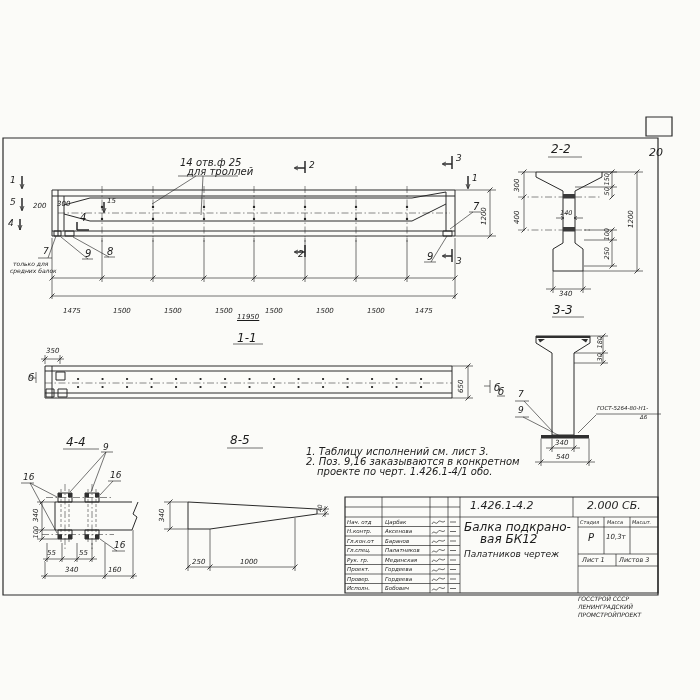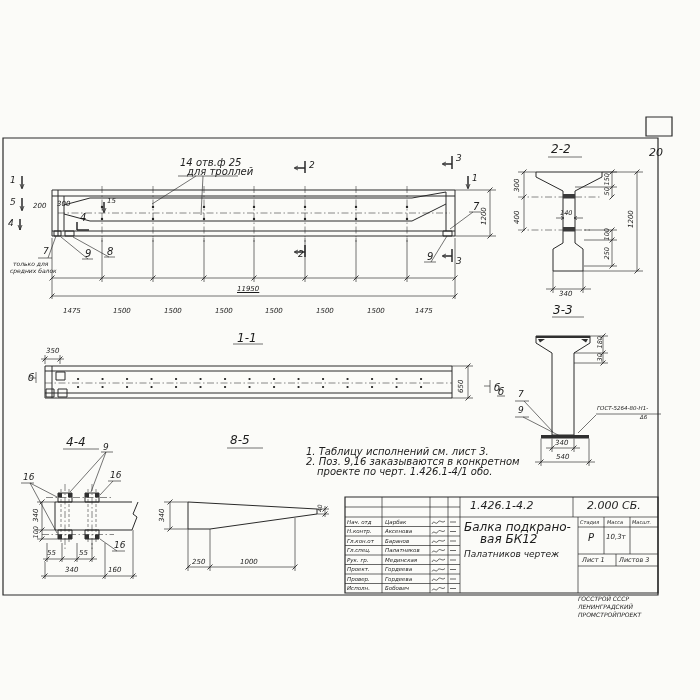--- a/index.html
+++ b/index.html
@@ -258,21 +258,21 @@
 <div class="lbl s8" style="left:85px;top:249px;">9</div>
 <div class="lbl s8" style="left:107px;top:247px;">8</div>
 <div class="lbl s7 ctr" style="left:63px;top:280px;width:28px;">1475</div>
 <div class="lbl s7 ctr" style="left:113px;top:280px;width:28px;">1500</div>
 <div class="lbl s7 ctr" style="left:164px;top:280px;width:28px;">1500</div>
 <div class="lbl s7 ctr" style="left:215px;top:280px;width:28px;">1500</div>
 <div class="lbl s7 ctr" style="left:265px;top:280px;width:28px;">1500</div>
 <div class="lbl s7 ctr" style="left:316px;top:280px;width:28px;">1500</div>
 <div class="lbl s7 ctr" style="left:367px;top:280px;width:28px;">1500</div>
 <div class="lbl s7 ctr" style="left:415px;top:280px;width:28px;">1475</div>
-<div class="lbl s7" style="left:237px;top:286px;text-decoration:underline;">11950</div>
+<div class="lbl s7" style="left:237px;top:314px;text-decoration:underline;">11950</div>
 
 <div class="lbl s10" style="left:237px;top:332px;text-align:center;">1-1</div>
 <div class="lbl s7" style="left:46px;top:348px;">350</div>
 <div class="lbl s7 rot" style="left:465px;top:386px;">650</div>
 <div class="lbl s8" style="left:28px;top:373px;">б</div>
 <div class="lbl s8" style="left:494px;top:383px;">б</div>
 
 <div class="lbl s10" style="left:551px;top:143px;">2-2</div>
 <div class="lbl s7 rot" style="left:521px;top:185px;">300</div>
 <div class="lbl s7 rot" style="left:521px;top:217px;">400</div>

